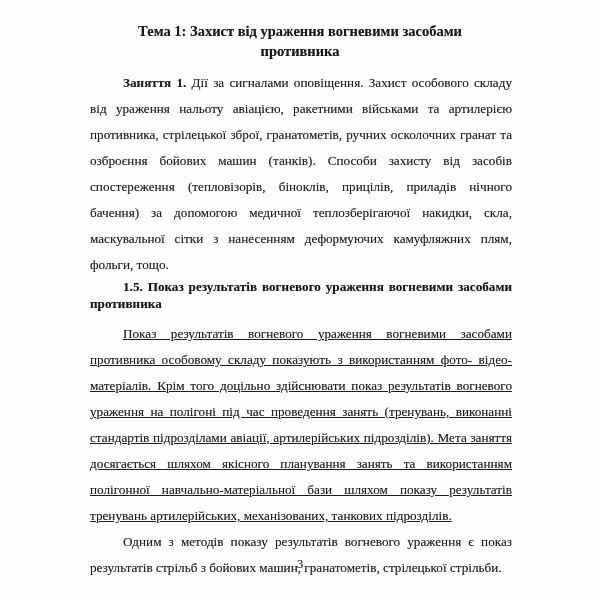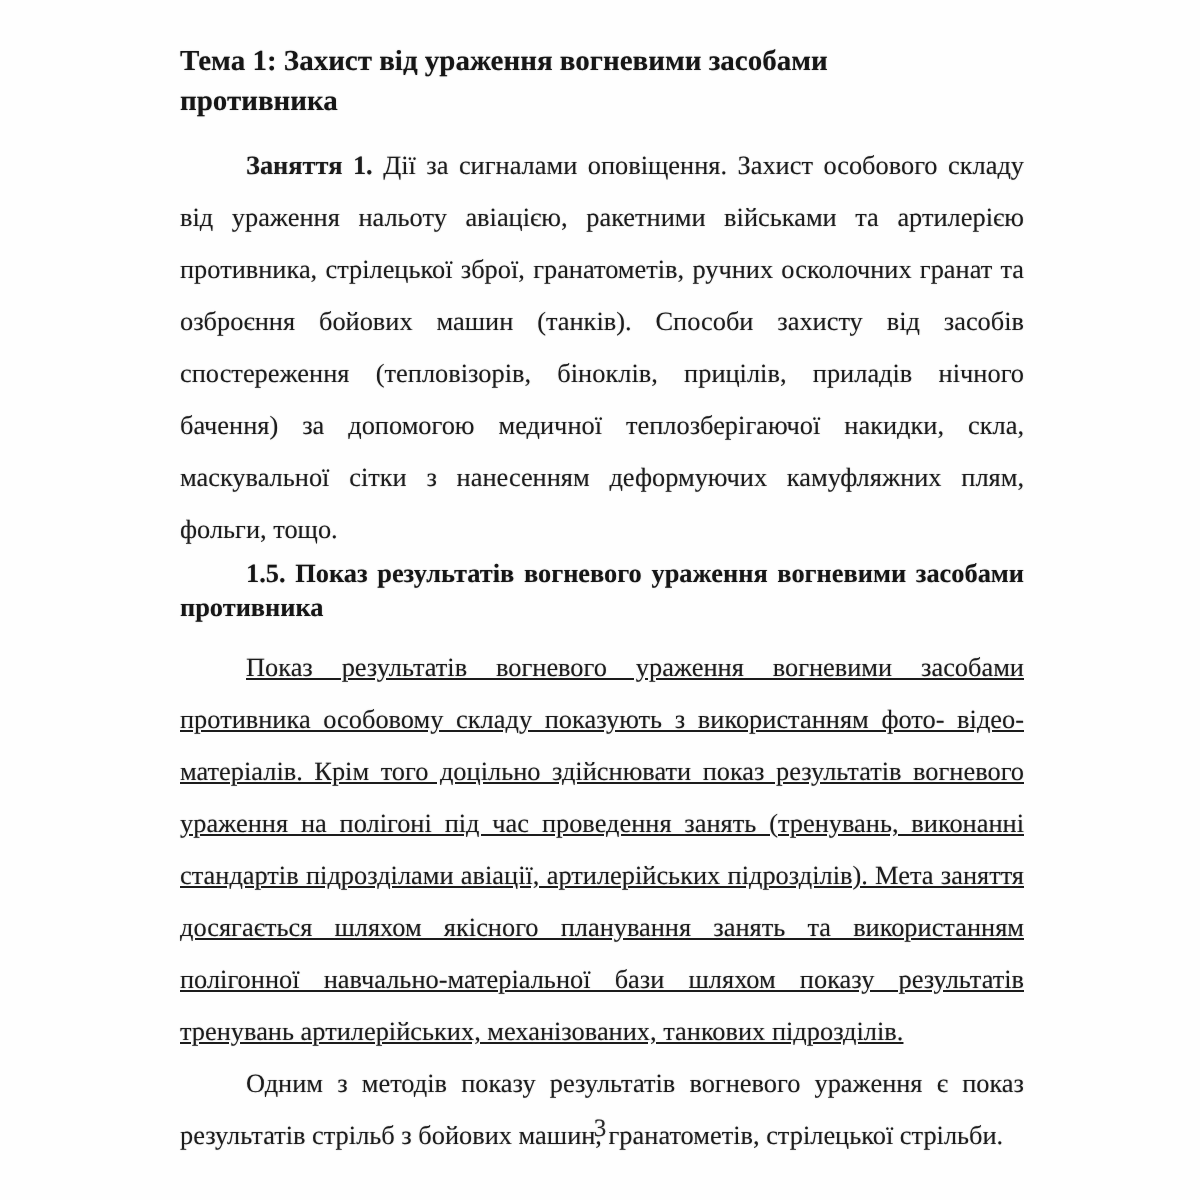--- a/index.html
+++ b/index.html
@@ -27,21 +27,21 @@
     text-align: center;
     color: #141414;
   }
   .main-heading .hline { display: block; }
   .topic-heading {
     margin: 21px 90px 0 90px;
     font-family: "Liberation Serif", "DejaVu Serif", serif;
     font-size: 14.5px;
     line-height: 20px;
     font-weight: bold;
-    text-align: left;
+    text-align: center;
     color: #161616;
   }
   .topic-heading .hline { display: block; }
   .body-para {
     margin: 9px 88px 0 90px;
     font-size: 13.2px;
     line-height: 26px;
     text-align: justify;
     text-indent: 33px;
   }

